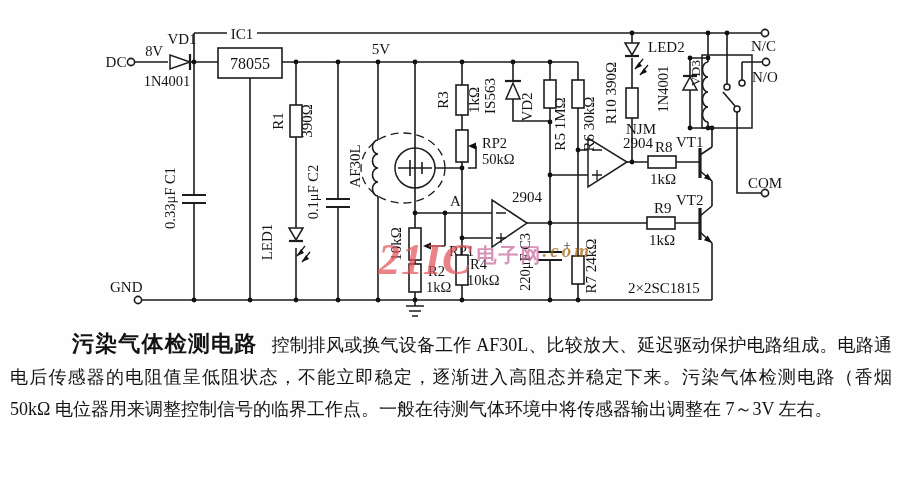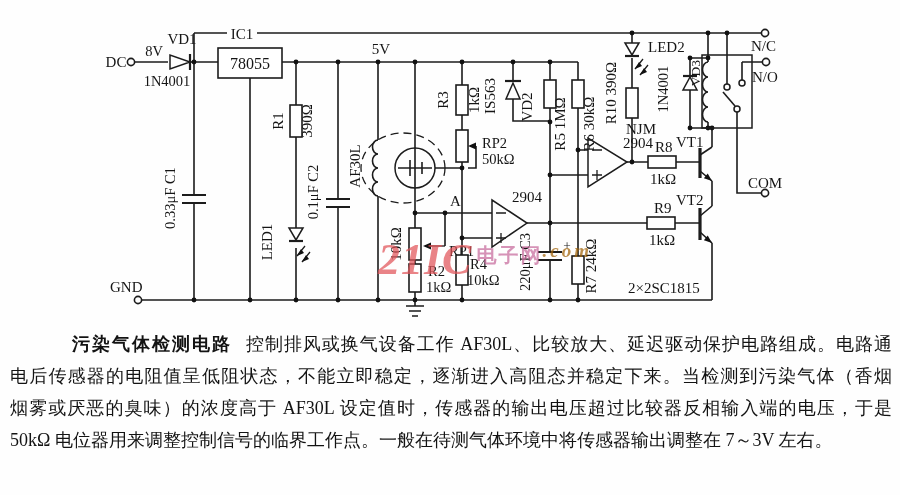--- a/index.html
+++ b/index.html
@@ -23,21 +23,21 @@
   #wm .big{font-size:44px;line-height:40px;font-weight:bold;font-style:italic;color:#e2555a;
            letter-spacing:1px;font-family:"Liberation Serif",serif;}
   #wm .col{display:flex;flex-direction:row;margin-left:4px;margin-top:2px;font-family:Liberation Serif, serif;}
   #wm .cn{font-size:20px;font-weight:bold;color:#c76a9c;letter-spacing:2px;}
   #wm .dc{font-size:19px;font-style:italic;font-weight:bold;color:#a16207;letter-spacing:3px;margin-top:-2px;}
   
   #desc{position:absolute;left:10px;top:328px;width:882px;font-size:18px;line-height:32px;
         color:#131313;}
   #desc .jline{text-align:justify;text-align-last:justify;}
   #desc .first{text-indent:62px;}
-  #desc b{font-family:"Liberation Sans","DejaVu Sans",sans-serif;font-size:18px;letter-spacing:1px;margin-right:14px;}
+  #desc b{font-family:"Liberation Sans","DejaVu Sans",sans-serif;font-size:22px;letter-spacing:1px;margin-right:14px;}
 </style>
 </head>
 <body>
 
 <div id="page">
 
 <svg id="schematic" width="900" height="330" viewBox="0 0 900 330">
 
   <g>
     <path class="wire" d="M194,33 H227 M257,33 H761
@@ -309,18 +309,17 @@
 <div id="wm">
   <span class="big">21IC</span>
   <span class="col">
     <span class="cn">电子网</span>
     <span class="dc">.com</span>
   </span>
 </div>
 
 <div id="desc">
   <div class="jline first"><b>污染气体检测电路</b><span>控制排风或换气设备工作 AF30L、比较放大、延迟驱动保护电路组成。电路通</span></div>
-  <div class="jline">电后传感器的电阻值呈低阻状态，不能立即稳定，逐渐进入高阻态并稳定下来。当检测到污染气体（香烟</div>
-  <div class="jline">烟雾或厌恶的臭味）的浓度高于 AF30L 设定值时，传感器的输出电压超过比较器反相输入端的电压，于是</div>
+  <div class="jline">电后传感器的电阻值呈低阻状态，不能立即稳定，逐渐进入高阻态并稳定下来。污染气体检测电路（香烟</div>
   <div>50kΩ 电位器用来调整控制信号的临界工作点。一般在待测气体环境中将传感器输出调整在 7～3V 左右。</div>
 </div>
 
 </div>
 
 </body></html>

